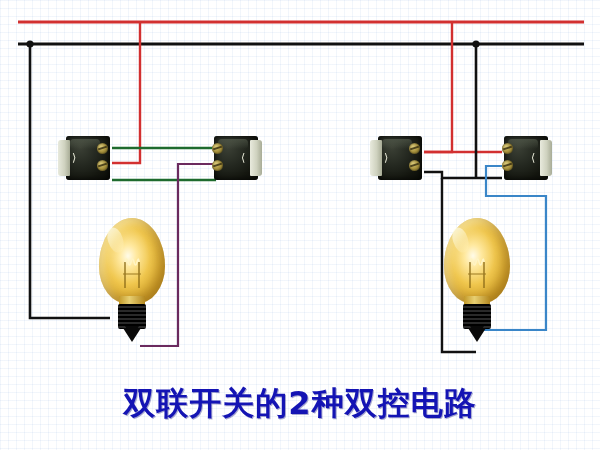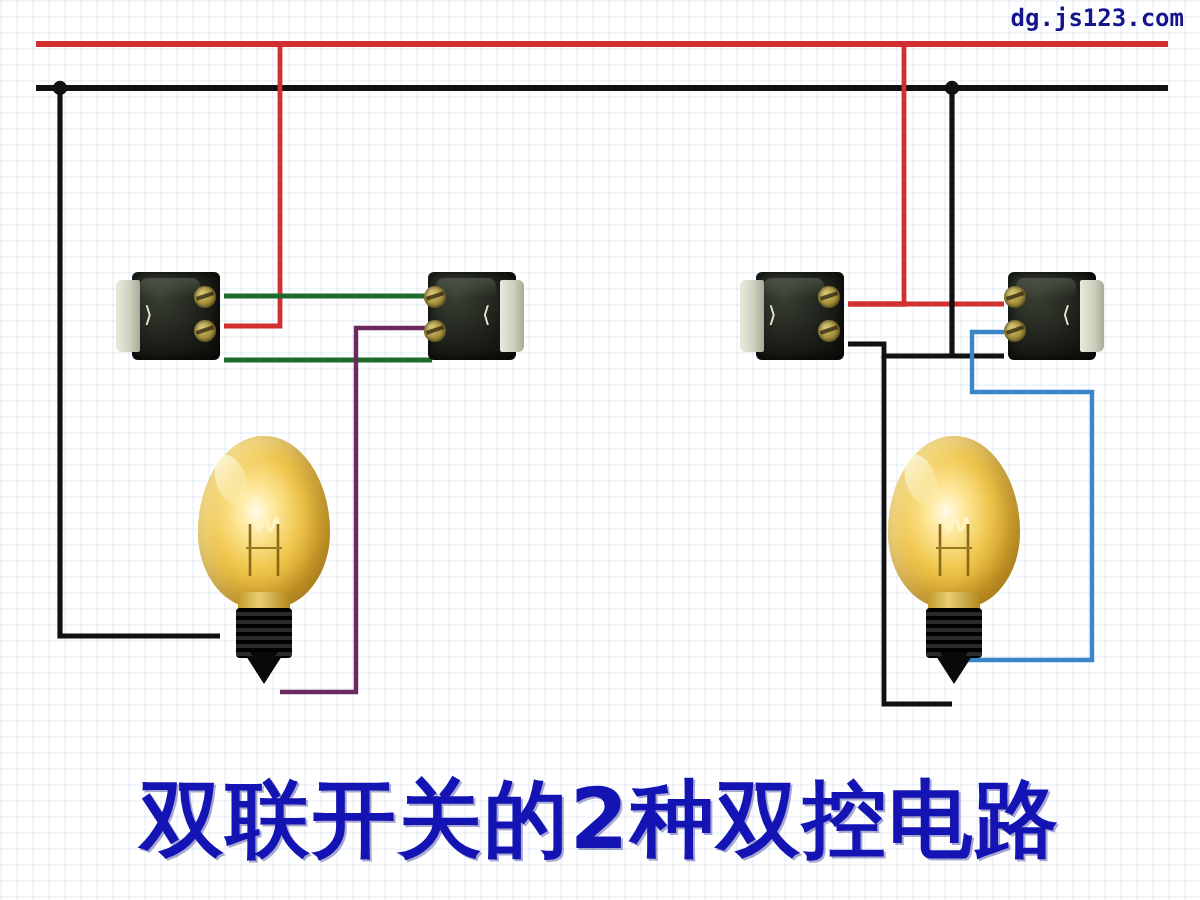--- a/index.html
+++ b/index.html
@@ -175,21 +175,21 @@
   }
 
   
   .title {
     position: absolute;
     left: 0;
     top: 382px;
     width: 600px;
     text-align: center;
     font-family: "DejaVu Sans", sans-serif;
-    font-size: 42px;
+    font-size: 32px;
     font-weight: bold;
     color: #1414b4;
     letter-spacing: 1px;
     text-shadow: 1px 1px 0 rgba(10,10,120,0.35);
     white-space: nowrap;
   }
 </style>
 </head>
 <body>
 
@@ -216,21 +216,20 @@
 
     <polyline points="476,44 476,178" fill="none" stroke="#111111" stroke-width="2.6"></polyline>
     <circle cx="476" cy="44" r="3.6" fill="#111111"></circle>
 
     <polyline points="424,172 442,172 442,178 502,178" fill="none" stroke="#111111" stroke-width="2.4"></polyline>
     <polyline points="442,178 442,352 476,352" fill="none" stroke="#111111" stroke-width="2.4"></polyline>
 
     <polyline points="502,166 486,166 486,196 546,196 546,330 470,330" fill="none" stroke="#3a86c8" stroke-width="2.2"></polyline>
   </svg>
 
-  <div class="watermark">dg.js123.com</div>
 
   <div class="switch term-right" style="left:58px; top:136px;">
     <div class="sw-body"></div>
     <div class="sw-paddle"></div>
     <div class="sw-notch">⟩</div>
     <div class="screw s-top"></div>
     <div class="screw s-mid"></div>
   </div>
 
   <div class="switch term-left" style="left:206px; top:136px;">

